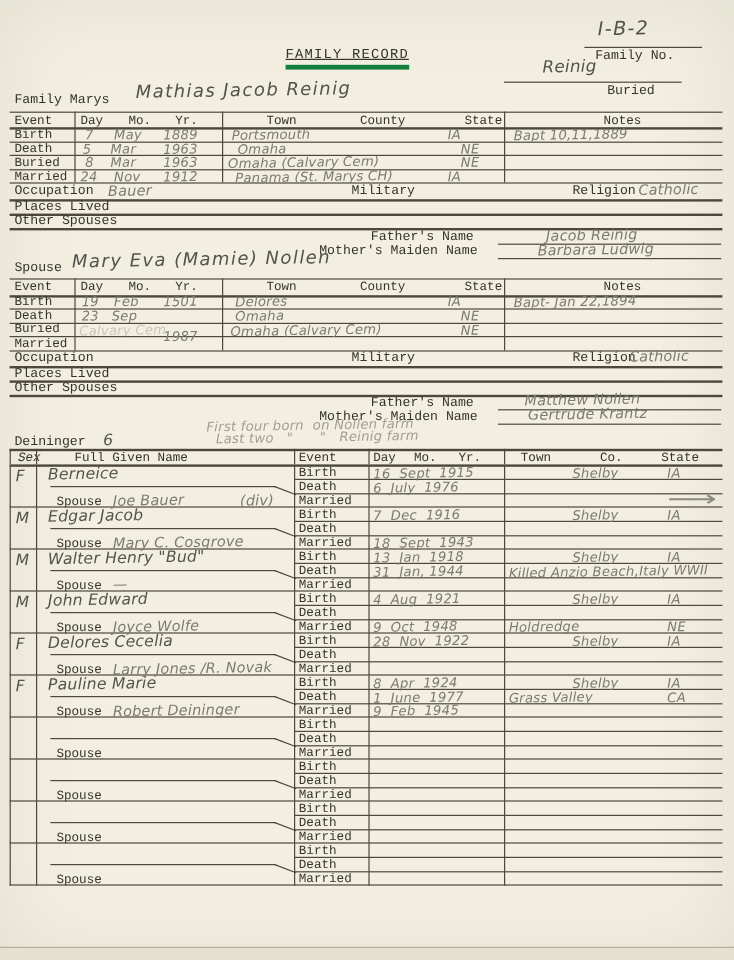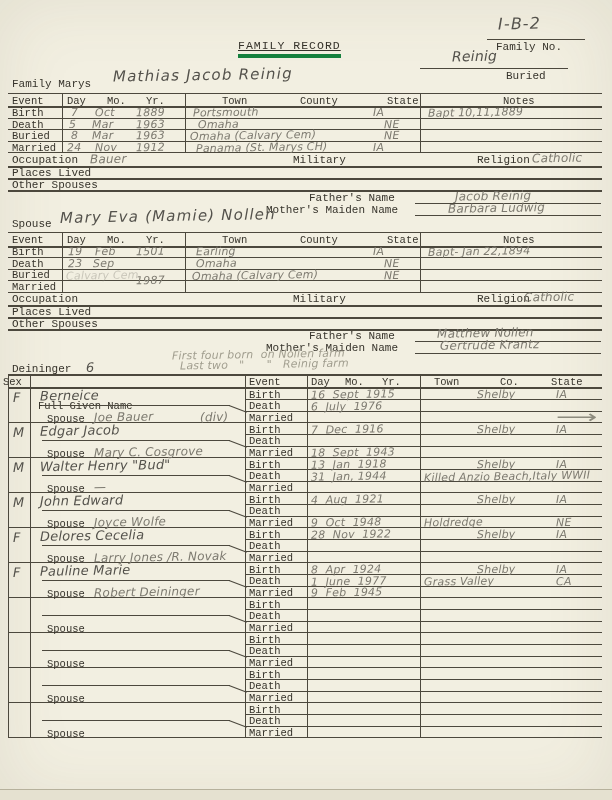--- a/index.html
+++ b/index.html
@@ -60,21 +60,21 @@
   <div class="vl" style="left:62px;top:93px;height:59px;"></div>
   <div class="vl" style="left:185px;top:93px;height:59px;"></div>
   <div class="vl" style="left:420px;top:93px;height:59px;"></div>
 
   <div class="t sm" style="left:12px;top:108px;">Birth</div>
   <div class="t sm" style="left:12px;top:119.5px;">Death</div>
   <div class="t sm" style="left:12px;top:131px;">Buried</div>
   <div class="t sm" style="left:12px;top:142.5px;">Married</div>
 
   <div class="hw" style="left:71px;top:107px;">7</div>
-  <div class="hw" style="left:95px;top:107px;">Oct</div>
+  <div class="hw" style="left:95px;top:107px;">May</div>
   <div class="hw" style="left:136px;top:107px;">1889</div>
   <div class="hw" style="left:193px;top:107px;">Portsmouth</div>
   <div class="hw" style="left:373px;top:107px;">IA</div>
   <div class="hw" style="left:428px;top:107px;">Bapt 10,11,1889</div>
 
   <div class="hw" style="left:69px;top:118.5px;">5</div>
   <div class="hw" style="left:92px;top:118.5px;">Mar</div>
   <div class="hw" style="left:136px;top:118.5px;">1963</div>
   <div class="hw" style="left:198px;top:119px;">Omaha</div>
   <div class="hw" style="left:384px;top:118.5px;">NE</div>
@@ -131,21 +131,21 @@
   <div class="vl" style="left:420px;top:232px;height:59.5px;"></div>
 
   <div class="t sm" style="left:12px;top:247px;">Birth</div>
   <div class="t sm" style="left:12px;top:258.5px;">Death</div>
   <div class="t sm" style="left:12px;top:270px;">Buried</div>
   <div class="t sm" style="left:12px;top:281.5px;">Married</div>
 
   <div class="hw" style="left:68px;top:246px;">19</div>
   <div class="hw" style="left:95px;top:246px;">Feb</div>
   <div class="hw" style="left:136px;top:246px;">1501</div>
-  <div class="hw" style="left:196px;top:246px;">Earling</div>
+  <div class="hw" style="left:196px;top:246px;">Delores</div>
   <div class="hw" style="left:373px;top:246px;">IA</div>
   <div class="hw" style="left:428px;top:246px;">Bapt- Jan 22,1894</div>
 
   <div class="hw" style="left:68px;top:257.5px;">23</div>
   <div class="hw" style="left:93px;top:257.5px;">Sep</div>
   <div class="hw" style="left:136px;top:275px;">1987</div>
   <div class="hw" style="left:196px;top:258px;">Omaha</div>
   <div class="hw" style="left:384px;top:257.5px;">NE</div>
 
   <div class="hw faint" style="left:66px;top:269.5px;">Calvary Cem</div>
@@ -168,22 +168,22 @@
   <div class="t" style="left:266px;top:343px;">Mother's Maiden Name</div>
   <div class="hw md" style="left:440px;top:339px;">Gertrude Krantz</div>
   <div class="hl" style="left:415px;top:352.5px;width:186px;"></div>
 
   <div class="hw pencil" style="left:172px;top:349px;">First four born  on Nollen farm</div>
   <div class="hw pencil" style="left:180px;top:359px;">Last two   "      "   Reinig farm</div>
   <div class="t" style="left:12px;top:364px;">Deininger</div>
   <div class="hw dark name" style="left:86px;top:361px;">6</div>
 
   <div class="hl b" style="left:8px;top:374px;width:594px;"></div>
-  <div class="t sm" style="left:3px;top:377px;">Sex</div>
-  <div class="t sm" style="left:38px;top:377px;margin-top:24px;">Full Given Name</div>
+  <div class="t sm" style="left:15px;top:377px;font-style:italic;">Sex</div>
+  <div class="t sm" style="left:62px;top:377px;">Full Given Name</div>
   <div class="t sm" style="left:249px;top:377px;">Event</div>
   <div class="t sm" style="left:311px;top:377px;">Day</div>
   <div class="t sm" style="left:345px;top:377px;">Mo.</div>
   <div class="t sm" style="left:382px;top:377px;">Yr.</div>
   <div class="t sm" style="left:434px;top:377px;">Town</div>
   <div class="t sm" style="left:500px;top:377px;">Co.</div>
   <div class="t sm" style="left:551px;top:377px;">State</div>
   <div class="hl b" style="left:8px;top:387px;width:594px;"></div>
   <div class="vl" style="left:8px;top:374px;height:13px;"></div>
   <div class="vl" style="left:30px;top:374px;height:13px;"></div>

